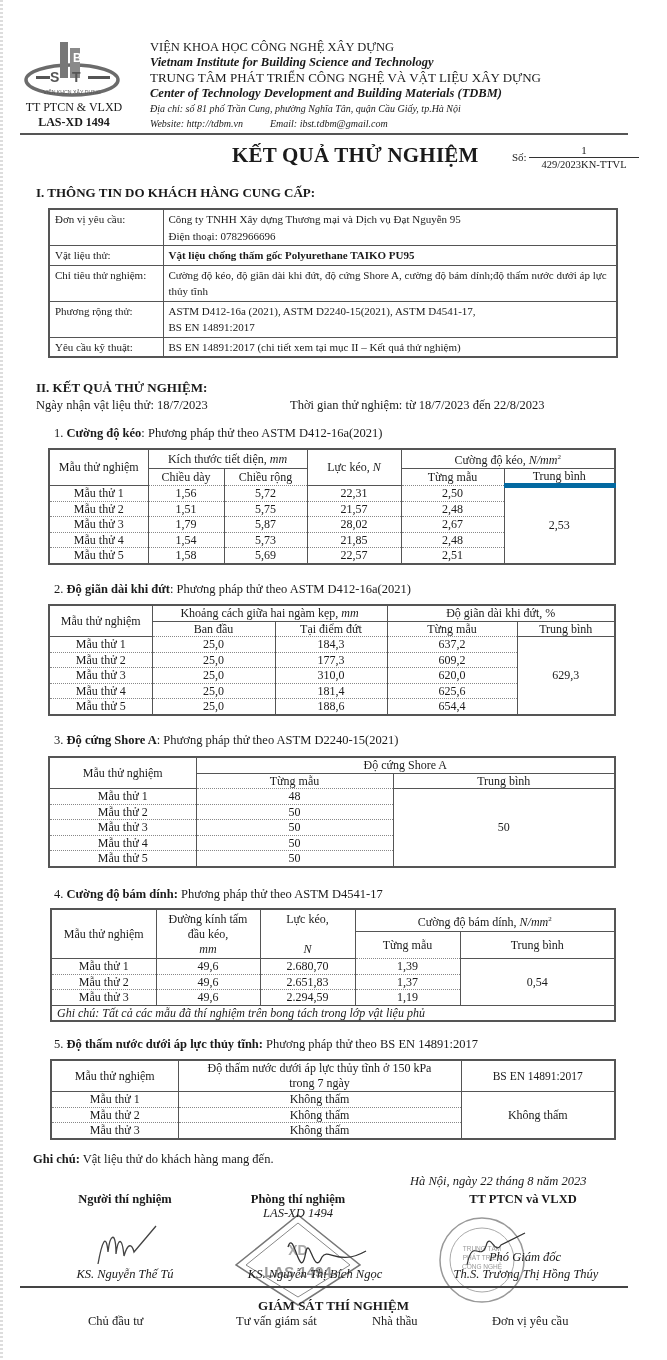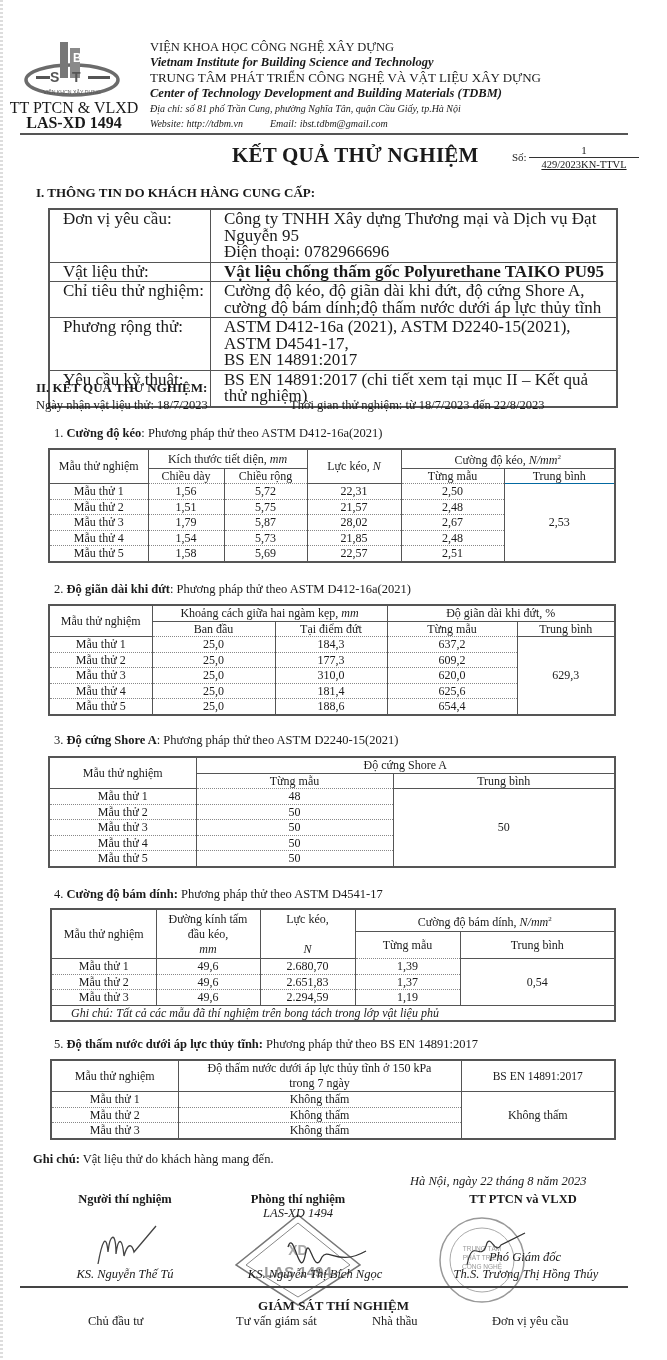--- a/index.html
+++ b/index.html
@@ -2,43 +2,43 @@
 <html><head>
 <meta charset="utf-8">
 <style>
   * { box-sizing: border-box; margin: 0; padding: 0; }
   html, body { width: 667px; height: 1360px; background: #ffffff; overflow: hidden; }
   body { font-family: "Liberation Serif", "DejaVu Serif", serif; color: #1a1a1a; position: relative; }
   .abs { position: absolute; }
 
   
   #logo { left: 22px; top: 40px; width: 100px; height: 60px; }
-  #org-left { left: 4px; top: 100px; width: 140px; text-align: center; font-size: 16px; line-height: 15px; }
+  #org-left { left: 4px; top: 100px; width: 140px; text-align: center; font-size: 12px; line-height: 15px; }
   #org-left .b { font-weight: bold; }
   #inst-block { left: 150px; top: 40px; width: 500px; text-align: left; font-size: 12.5px; line-height: 15.2px; }
   .bi { font-style: italic; font-weight: bold; }
   .small-it { font-style: italic; font-size: 10px; }
   #header-rule { left: 20px; top: 133px; width: 608px; height: 2px; background: #555; }
 
   #title { left: 232px; top: 143px; font-size: 21px; font-weight: bold; letter-spacing: 0.2px; }
   #report-no { left: 512px; top: 144px; font-size: 11px; }
   #report-no .lbl { position: absolute; left: 0; top: 7px; }
   #report-no .num { position: absolute; left: 17px; top: 0; width: 110px; text-align: center; }
   #report-no .line { position: absolute; left: 17px; top: 13px; width: 110px; height: 1px; background: #333; }
-  #report-no .den { position: absolute; left: 17px; top: 15px; width: 110px; text-align: center; font-size: 10.5px; text-decoration: underline; }
+  #report-no .den { position: absolute; left: 17px; top: 15px; width: 110px; text-align: center; font-size: 10.5px; }
 
   .sec-h { font-weight: bold; font-size: 13px; }
 
   table { border-collapse: collapse; font-size: 12px; }
   td, th { border: 1px solid #555; font-weight: normal; }
   table.outer { border: 2px solid #555; }
 
   
   #info-table { left: 48px; top: 208px; width: 570px; }
-  #info-table td { padding: 1px 6px 1px 13px; line-height: 16.5px; vertical-align: top; font-size: 17px; }
+  #info-table td { padding: 1px 6px 1px 5px; line-height: 16.5px; vertical-align: top; font-size: 11px; }
   #info-table td.k { width: 114px; white-space: nowrap; }
 
   .data td, .data th { text-align: center; line-height: 14.5px; padding: 0 2px; }
   .data td.sub { border-top: 1px solid #999; border-bottom: none; }
   .data tr.r td { border-top: 1px dotted #888; border-bottom: none; }
 
   .caption { font-size: 12.5px; }
   .caption b { font-weight: bold; }
 
   
@@ -148,21 +148,21 @@
     <td class="sub" style="width:83px">Chiều rộng</td>
     <td class="sub" style="width:103px">Từng mẫu</td>
     <td class="sub">Trung bình</td>
   </tr>
   <tr class="r">
     <td>Mẫu thử 1</td>
         <td>1,56</td>
         <td>5,72</td>
         <td>22,31</td>
         <td>2,50</td>
-    <td rowspan="5" style="border-top:1px solid #0369a1">2,53</td>
+    <td rowspan="5" style="border-top:5px solid #0369a1">2,53</td>
   </tr>
   <tr class="r">
         <td>Mẫu thử 2</td>
         <td>1,51</td>
         <td>5,75</td>
         <td>21,57</td>
         <td>2,48</td>
       </tr>
   <tr class="r">
         <td>Mẫu thử 3</td>
@@ -311,21 +311,21 @@
         <td>2.651,83</td>
         <td>1,37</td>
       </tr>
   <tr class="r">
         <td>Mẫu thử 3</td>
         <td>49,6</td>
         <td>2.294,59</td>
         <td>1,19</td>
       </tr>
   <tr>
-    <td colspan="5" style="text-align:left;font-style:italic;padding-left:19px;border-top:1px solid #555">Ghi chú: Tất cả các mẫu đã thí nghiệm trên bong tách trong lớp vật liệu phủ</td>
+    <td colspan="5" style="text-align:left;font-style:italic;padding-left:5px;border-top:1px solid #555">Ghi chú: Tất cả các mẫu đã thí nghiệm trên bong tách trong lớp vật liệu phủ</td>
   </tr>
 </tbody>
   </table>
 
 <div class="abs caption" style="left:54px;top:1037px">
   <span>5.</span> <b>Độ thấm nước dưới áp lực thủy tĩnh:</b><span> Phương pháp thử theo BS EN 14891:2017</span>
 </div>
 <table class="abs outer data" style="left:50px;top:1059px;width:566px">
   <tbody>
       <tr>

